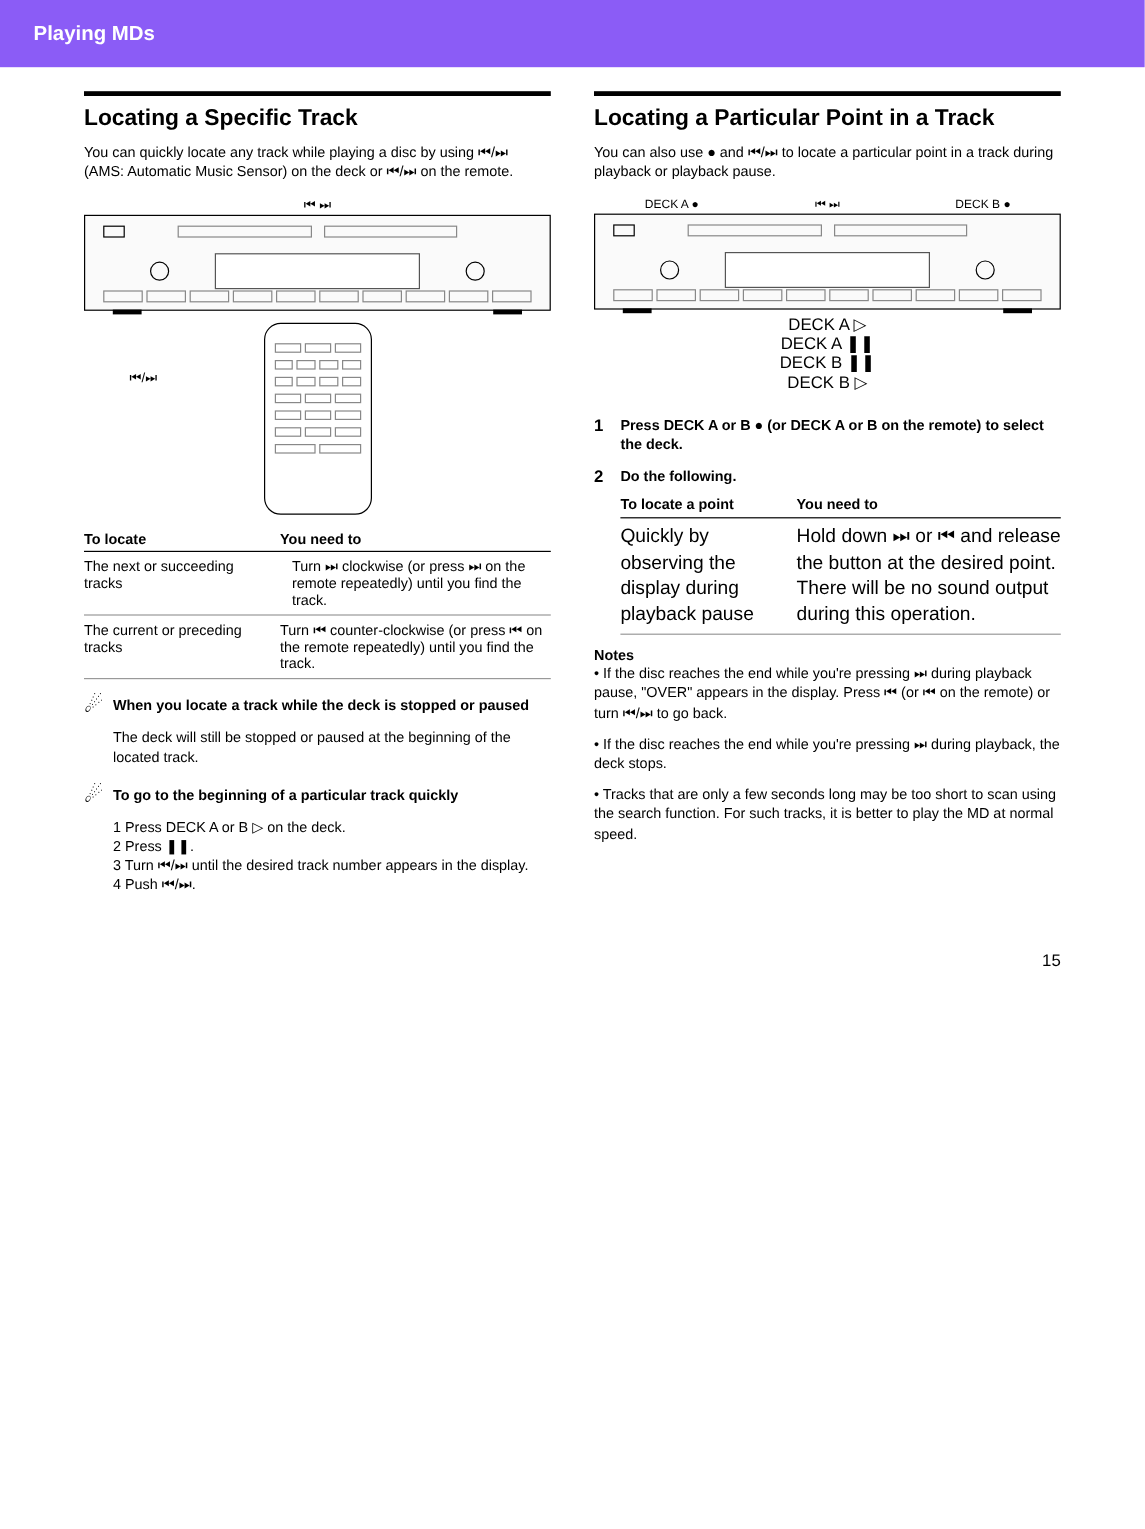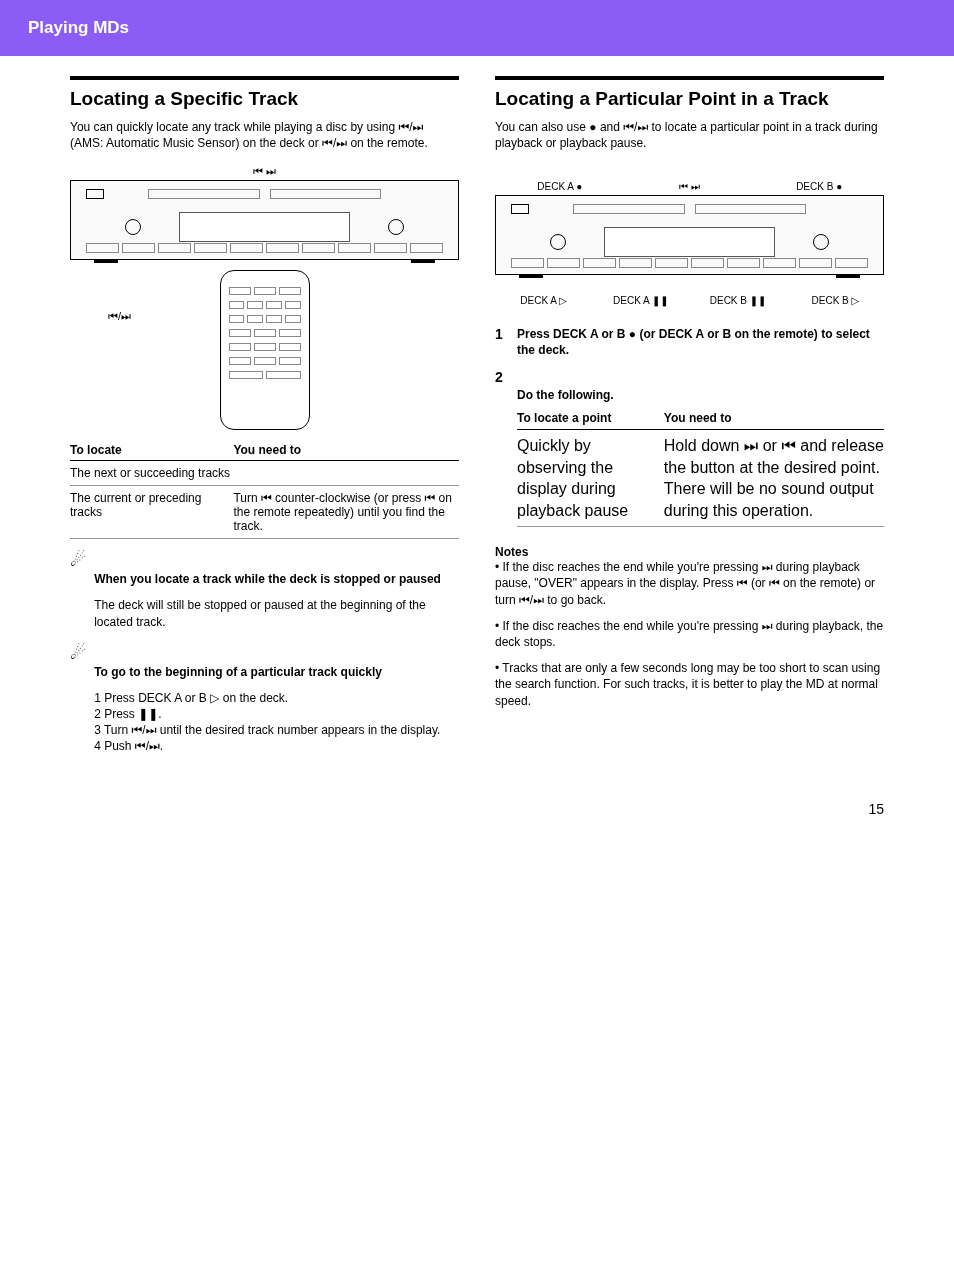--- a/index.html
+++ b/index.html
@@ -144,44 +144,45 @@
     position: absolute;
     left: 8px; right: 8px;
     height: 8px;
     display: flex;
     gap: 3px;
   }
   .remote .rrow span {
     flex: 1;
     border: 1px solid #888;
   }
-  .bold { font-weight: bold; margin-top: 18px; }
+  .bold { font-weight: bold; }
   .tip-row {
     display: flex;
     gap: 8px;
     margin-bottom: 6px;
   }
   .tip-icon {
     font-size: 18px;
     line-height: 1;
     margin-top: -2px;
     flex-shrink: 0;
   }
   .tip-body { flex: 1; }
   .probe-labels-top {
     display: flex;
     font-size: 10px;
     margin-bottom: 2px;
   }
   .probe-labels-bottom {
     display: flex;
-    font-size: 10px;
+    font-size: 14px;
     margin-top: 4px;
-  }
-  .probe-labels-top span, .probe-labels-bottom span { flex: 1; text-align: center; margin-top: 16px; }
+    flex-direction: column;
+  }
+  .probe-labels-top span, .probe-labels-bottom span { flex: 1; text-align: center; }
   .instr-step {
     display: flex;
     gap: 8px;
     margin-bottom: 10px;
   }
   .instr-num {
     font-weight: bold;
     font-size: 14px;
     width: 14px;
     flex-shrink: 0;
@@ -284,20 +285,23 @@
           </div>
       </div>
     </div>
 
     <div style="display:flex; font-size:12px; font-weight:bold; border-bottom:1px solid #000; padding:3px 0;">
       <div style="width:42%">To locate</div>
       <div style="width:58%">You need to</div>
     </div>
     <div style="display:flex; font-size:12px; border-bottom:1px solid #999; padding:5px 0;gap:17px;">
       <div style="width:42%">The next or succeeding tracks</div>
+      <div style="width:58%">
+        <span>Turn </span><span class="sym">⏭</span><span> clockwise (or press </span><span class="sym">⏭</span><span> on the remote repeatedly) until you find the track.</span>
+      </div>
     </div>
     <div style="display:flex; font-size:12px; border-bottom:1px solid #999; padding:5px 0;">
       <div style="width:42%">The current or preceding tracks</div>
       <div style="width:58%">
         <span>Turn </span><span class="sym">⏮</span><span> counter-clockwise (or press </span><span class="sym">⏮</span><span> on the remote repeatedly) until you find the track.</span>
       </div>
     </div>
 
     <div style="height:14px"></div>
 

